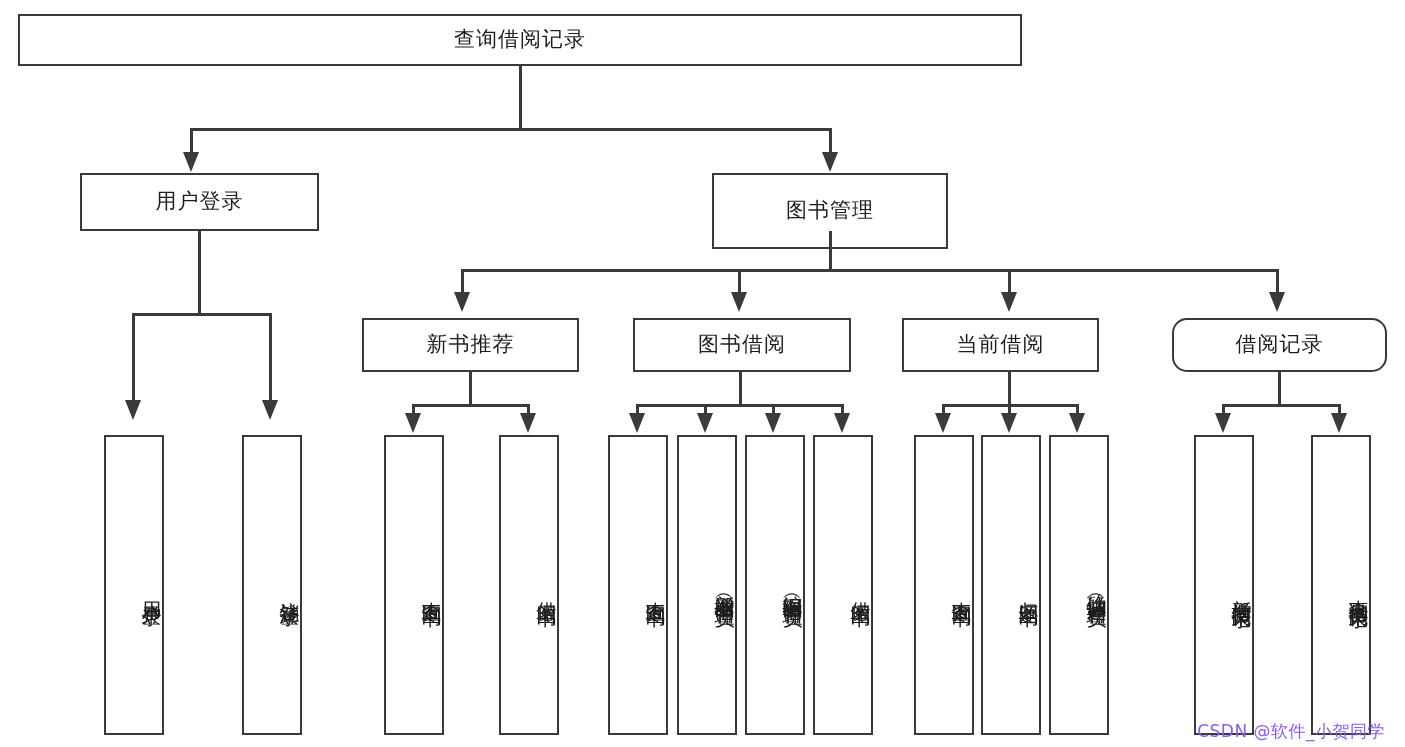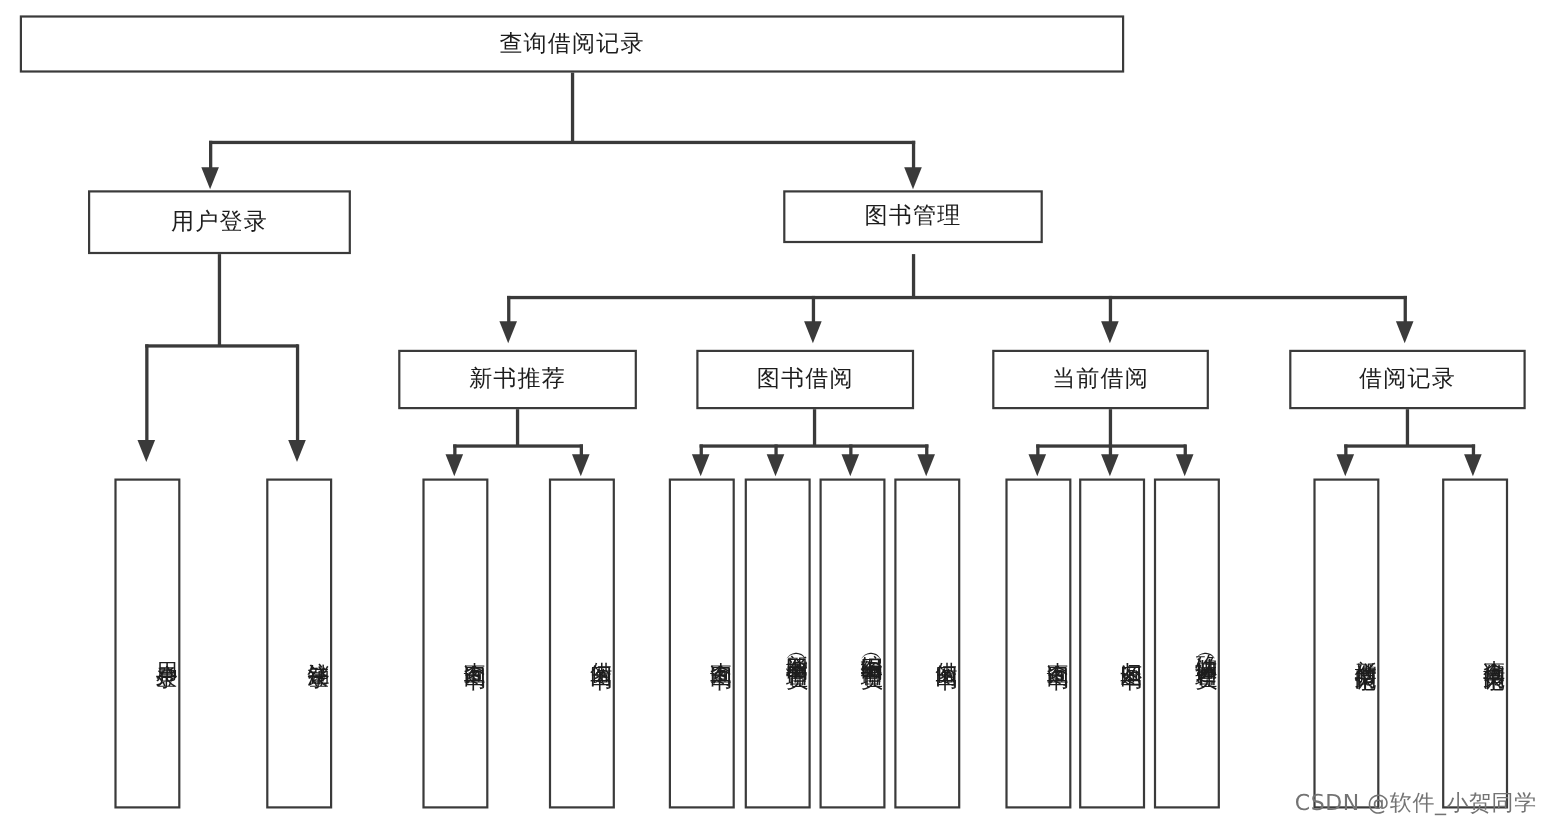--- a/index.html
+++ b/index.html
@@ -58,24 +58,24 @@
   .arrow {
     position: absolute;
     width: 0;
     height: 0;
     border-left: 8px solid transparent;
     border-right: 8px solid transparent;
     border-top: 20px solid #3a3a3a;
   }
   #watermark {
     position: absolute;
-    right: 8px;
+    right: 20px;
     bottom: 4px;
-    font-size: 20px;
-    color: #737373;
+    font-size: 17px;
+    color: #8b5cf6;
     letter-spacing: 0.5px;
     white-space: nowrap;
     font-family: "DejaVu Sans", "Liberation Sans", sans-serif;
   }
 </style>
 </head>
 <body>
 
 <div id="canvas">
 
@@ -88,21 +88,21 @@
   <div class="line hline" style="left:190px; top:128px; width:642px; height:3px;"></div>
 
   <div class="line vline" style="left:190px; top:128px; width:3px; height:28px;"></div>
   <div class="arrow" style="left:183px; top:152px;"></div>
   <div class="line vline" style="left:829px; top:128px; width:3px; height:28px;"></div>
   <div class="arrow" style="left:822px; top:152px;"></div>
 
   <div class="node horiz" style="left:80px; top:173px; width:239px; height:58px;">
     <span class="node-label">用户登录</span>
   </div>
-  <div class="node horiz" style="left:712px; top:173px; width:236px; height:48px;">
+  <div class="node horiz" style="left:712px; top:173px; width:236px; height:76px;">
     <span class="node-label">图书管理</span>
   </div>
 
   <div class="line vline" style="left:198px; top:231px; width:3px; height:84px;"></div>
   <div class="line hline" style="left:132px; top:313px; width:139px; height:3px;"></div>
   <div class="line vline" style="left:132px; top:313px; width:3px; height:90px;"></div>
   <div class="arrow" style="left:125px; top:400px;"></div>
   <div class="line vline" style="left:269px; top:313px; width:3px; height:90px;"></div>
   <div class="arrow" style="left:262px; top:400px;"></div>
 
@@ -113,27 +113,27 @@
   <div class="line vline" style="left:738px; top:269px; width:3px; height:26px;"></div>
   <div class="arrow" style="left:731px; top:292px;"></div>
   <div class="line vline" style="left:1008px; top:269px; width:3px; height:26px;"></div>
   <div class="arrow" style="left:1001px; top:292px;"></div>
   <div class="line vline" style="left:1276px; top:269px; width:3px; height:26px;"></div>
   <div class="arrow" style="left:1269px; top:292px;"></div>
 
   <div class="node horiz" style="left:362px; top:318px; width:217px; height:54px;justify-content:center;">
     <span class="node-label">新书推荐</span>
   </div>
-  <div class="node horiz" style="left:633px; top:318px; width:198px; height:54px;">
+  <div class="node horiz" style="left:633px; top:318px; width:218px; height:54px;">
     <span class="node-label">图书借阅</span>
   </div>
   <div class="node horiz" style="left:902px; top:318px; width:197px; height:54px;">
     <span class="node-label">当前借阅</span>
   </div>
-  <div class="node horiz" style="left:1172px; top:318px; width:215px; height:54px;">
+  <div class="node horiz" style="left:1172px; top:318px; width:215px; height:54px;border-radius:15px;">
     <span class="node-label">借阅记录</span>
   </div>
 
   <div class="line vline" style="left:469px; top:372px; width:3px; height:34px;"></div>
   <div class="line hline" style="left:412px; top:404px; width:118px; height:3px;"></div>
   <div class="line vline" style="left:412px; top:404px; width:3px; height:12px;"></div>
   <div class="arrow" style="left:405px; top:413px;"></div>
   <div class="line vline" style="left:527px; top:404px; width:3px; height:12px;"></div>
   <div class="arrow" style="left:520px; top:413px;"></div>
 

